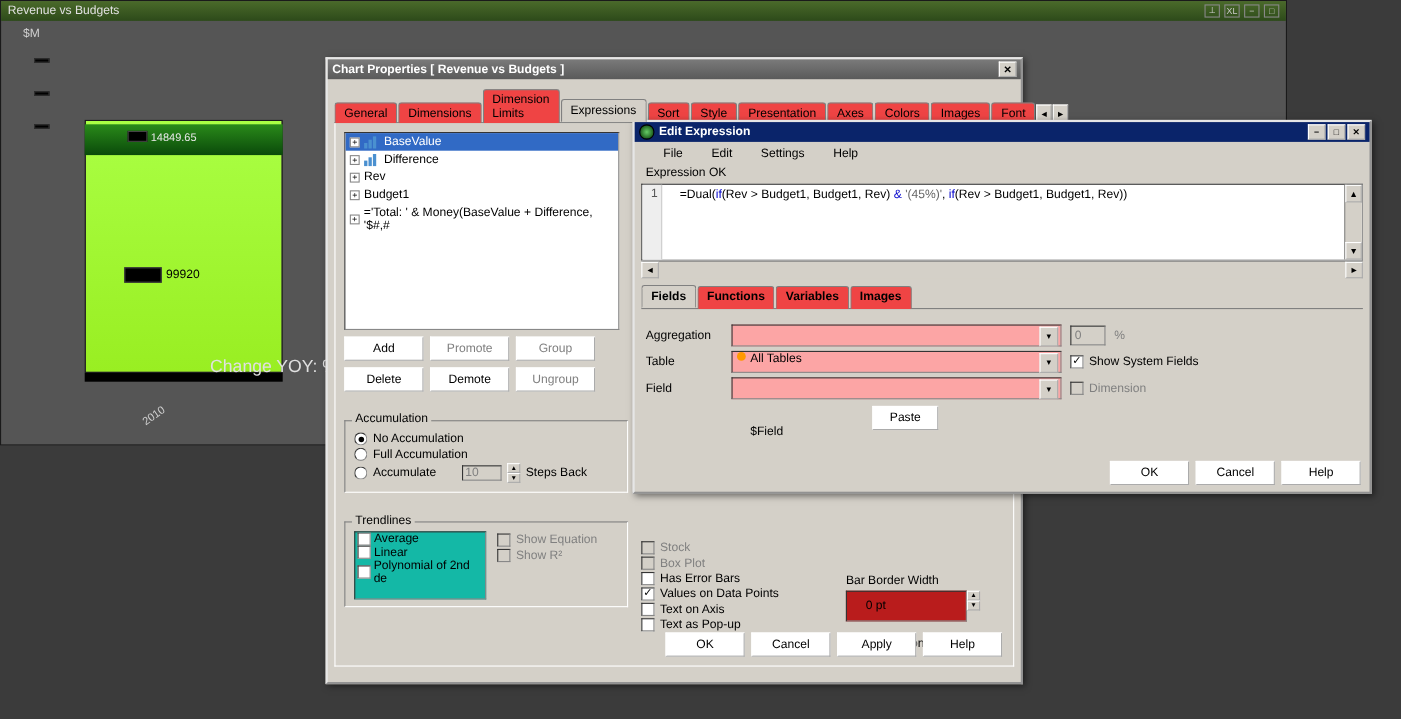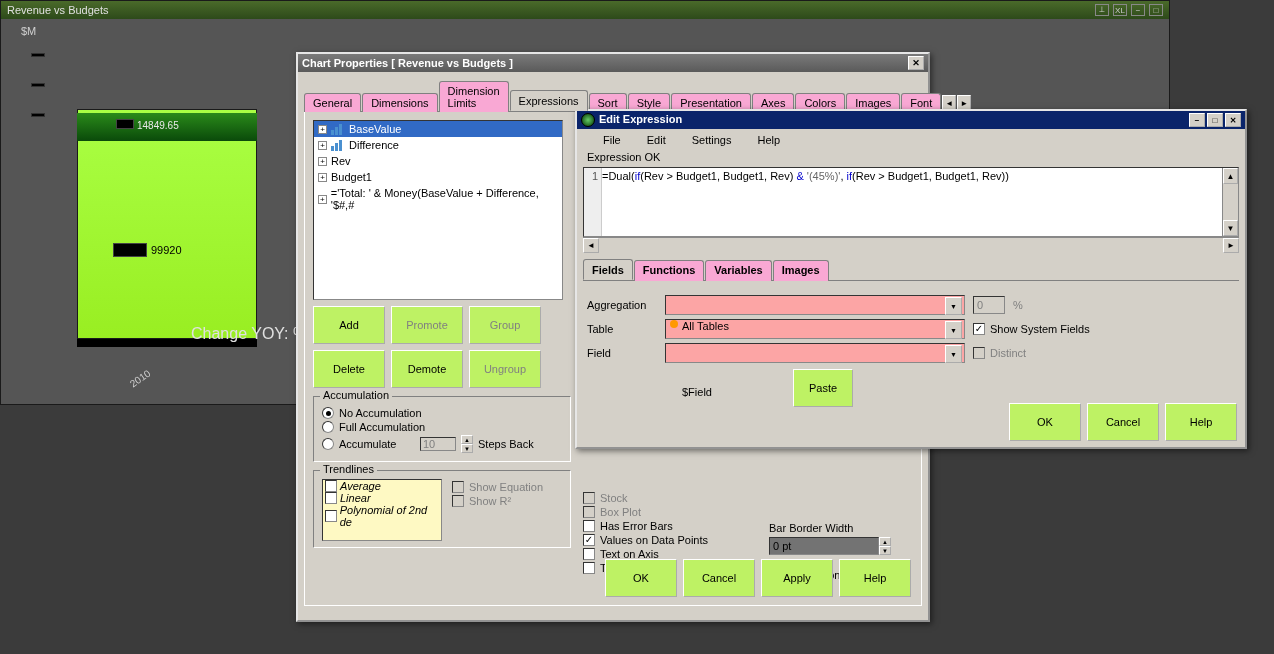--- a/index.html
+++ b/index.html
@@ -27,73 +27,73 @@
 .scale-mark { width: 14px; height: 4px; background: #000; margin-bottom: 26px; border: 1px solid #333; }
 
 
 .dialog { position: absolute; background: #d4d0c8; border: 2px outset #e6e6e6; box-shadow: 2px 2px 6px rgba(0,0,0,0.5); }
 .dlg-props { left: 296px; top: 52px; width: 634px; height: 570px; }
 .dlg-titlebar { height: 18px; background: linear-gradient(#7a7a7a, #5a5a5a); color: #fff; display: flex; align-items: center; padding: 0 4px; justify-content: space-between; font-weight: bold; }
 .dlg-titlebar-active { background: linear-gradient(#0a246a, #0a246a); }
 .dlg-close { width: 16px; height: 14px; background: #d4d0c8; border: 1px outset #fff; display: inline-flex; align-items: center; justify-content: center; font-size: 9px; cursor: pointer; color: #000; font-weight: bold; }
 
 .tab-strip { display: flex; margin: 8px 6px 0 6px; align-items: flex-end; position: relative; border-bottom: 1px solid #808080; }
-.tab { padding: 3px 8px; background: #f9a8d4; border: 1px solid #808080; border-bottom: none; margin-right: 1px; cursor: pointer; position: relative; top: 1px; border-radius: 3px 3px 0 0; }
+.tab { padding: 3px 8px; background: #ef4444; border: 1px solid #808080; border-bottom: none; margin-right: 1px; cursor: pointer; position: relative; top: 1px; border-radius: 3px 3px 0 0; }
 .tab.active { background: #d4d0c8; border-bottom: 1px solid #d4d0c8; top: 0; padding-top: 4px; z-index: 2; }
 .tab-scroll { margin-left: auto; display: flex; gap: 1px; }
 .tab-scroll-btn { width: 14px; height: 16px; background: #d4d0c8; border: 1px outset #fff; cursor: pointer; display: inline-flex; align-items: center; justify-content: center; font-size: 8px; }
 
 .tab-content { margin: 0 6px 6px 6px; padding: 8px; border: 1px solid #fff; border-top: none; background: #d4d0c8; height: 494px; position: relative; }
 
 
 .expr-list { width: 250px; height: 180px; background: #fff; border: 1px inset #888; overflow: hidden; }
 .expr-item { display: flex; align-items: center; padding: 2px 4px; gap: 4px; }
 .expr-item.selected { background: #316ac5; color: #fff; }
 .tree-toggle { width: 9px; height: 9px; border: 1px solid #888; display: inline-flex; align-items: center; justify-content: center; font-size: 8px; background: #fff; color: #000; }
 .bar-icon { width: 14px; height: 12px; display: inline-flex; align-items: flex-end; gap: 1px; }
 .bar-icon span { width: 3px; background: #4a90d0; }
 .bar-icon span:nth-child(1){height:5px;} .bar-icon span:nth-child(2){height:8px;} .bar-icon span:nth-child(3){height:11px;}
 
 .btn-row { display: flex; gap: 6px; margin-top: 6px; }
-.btn { min-width: 72px; height: 38px; background: #bef264; border: 1px outset #fff; cursor: pointer; display: inline-flex; align-items: center; justify-content: center; }
+.btn { min-width: 72px; height: 22px; background: #ffffff; border: 1px outset #fff; cursor: pointer; display: inline-flex; align-items: center; justify-content: center; }
 .btn.disabled { color: #808080; }
 
 
-.group { border: 1px solid #fff; border-top: 1px solid #808080; border-left: 1px solid #808080; padding: 8px 8px 6px 8px; margin-top: 8px; position: relative; }
+.group { border: 1px solid #fff; border-top: 1px solid #808080; border-left: 1px solid #808080; padding: 8px 8px 6px 8px; margin-top: 26px; position: relative; }
 .group::before { content: attr(data-title); position: absolute; left: 6px; top: -8px; background: #d4d0c8; padding: 0 3px; }
 .radio-row, .check-row { display: flex; align-items: center; gap: 5px; margin: 2px 0; }
 .radio, .checkbox { width: 12px; height: 12px; border: 1px inset #888; background: #fff; display: inline-flex; align-items: center; justify-content: center; }
 .radio { border-radius: 50%; }
 .radio.checked::after { content: ""; width: 5px; height: 5px; background: #000; border-radius: 50%; }
 .checkbox.checked::after { content: "✓"; font-size: 10px; line-height: 1; color: #000; }
 .checkbox.disabled, .radio.disabled { background: #d4d0c8; }
 .label-disabled { color: #808080; }
 
 .num-input { width: 36px; height: 14px; border: 1px inset #888; background: #fff; padding: 0 2px; display: inline-flex; align-items: center; }
 .num-input.disabled { background: #d4d0c8; color: #808080; }
 .spinner { display: inline-flex; flex-direction: column; }
 .spinner span { width: 12px; height: 9px; border: 1px outset #fff; background: #d4d0c8; font-size: 6px; display: inline-flex; align-items: center; justify-content: center; cursor: pointer; }
 
-.trend-list { width: 120px; height: 62px; background: #fef9c3; border: 1px inset #888; overflow: hidden; font-style: italic; }
+.trend-list { width: 120px; height: 62px; background: #14b8a6; border: 1px inset #888; overflow: hidden; }
 .trend-item { display: flex; align-items: center; gap: 3px; padding: 0 2px; }
 .display-opts { position: absolute; left: 278px; top: 378px; }
 .bar-border { position: absolute; left: 464px; top: 410px; }
-.text-input { width: 110px; height: 18px; border: 1px inset #888; background: #737373; padding: 0 3px; display: inline-flex; align-items: center; }
+.text-input { width: 110px; height: 28px; border: 1px inset #888; background: #b91c1c; padding: 0 17px; display: inline-flex; align-items: center; }
 
 .dlg-button-row { position: absolute; bottom: 8px; right: 10px; display: flex; gap: 6px; }
 
 
 .dlg-expr { left: 575px; top: 109px; width: 672px; height: 340px; }
 .expr-body { padding: 2px 6px 6px 6px; position: relative; height: calc(100% - 18px); }
 .menubar { display: flex; gap: 14px; padding: 3px 8px; }
 .menubar span { cursor: pointer; padding-left: 12px; }
 .status-line { padding: 2px 4px 4px 4px; }
 .editor { border: 1px inset #888; background: #fff; height: 70px; position: relative; display: flex; }
 .gutter { width: 18px; background: #eee; border-right: 1px solid #ccc; text-align: right; padding: 2px 3px 0 0; color: #555; }
-.code { padding: 2px 0; font-family: "Courier New", monospace; font-size: 12px; white-space: pre; flex: 1; }
+.code { padding: 2px 16px; font-family: "Courier New", monospace; font-size: 12px; white-space: pre; flex: 1; }
 .code .kw-blue { color: #0000cc; }
 .code .kw-str { color: #666; }
 .editor-scroll-v { width: 16px; background: #d4d0c8; border-left: 1px solid #888; display: flex; flex-direction: column; justify-content: space-between; }
 .editor-scroll-v span { height: 16px; border: 1px outset #fff; display: flex; align-items: center; justify-content: center; font-size: 8px; cursor: pointer; }
 .editor-scroll-h { height: 16px; background: #d4d0c8; border-top: 1px solid #888; display: flex; justify-content: space-between; }
 .editor-scroll-h span { width: 16px; border: 1px outset #fff; display: flex; align-items: center; justify-content: center; font-size: 8px; cursor: pointer; }
 
 .sub-tabs { display: flex; margin-top: 6px; border-bottom: 1px solid #808080; font-weight: bold; }
 .field-form { padding: 10px 4px 4px 4px; }
 .field-row { display: flex; align-items: center; margin: 4px 0; gap: 8px; }
@@ -365,21 +365,21 @@
             <span>Show System Fields</span>
           </div>
       </div>
       <div class="field-row">
         <span class="field-label">Field</span>
         <div class="combo">
             <span style="margin-left:12px;margin-top:42px;">$Field</span>
           </div>
         <div class="check-row">
             <span class="checkbox disabled"></span>
-            <span class="label-disabled">Distinct</span>
+            <span class="label-disabled">Dimension</span>
           </div>
       </div>
       <div style="text-align:center;margin-top:6px;padding-right:176px;">
         <div class="btn" style="min-width:60px;">Paste</div>
       </div>
     </div>
 
     <div class="expr-buttons">
       <div class="btn">OK</div>
       <div class="btn">Cancel</div>

